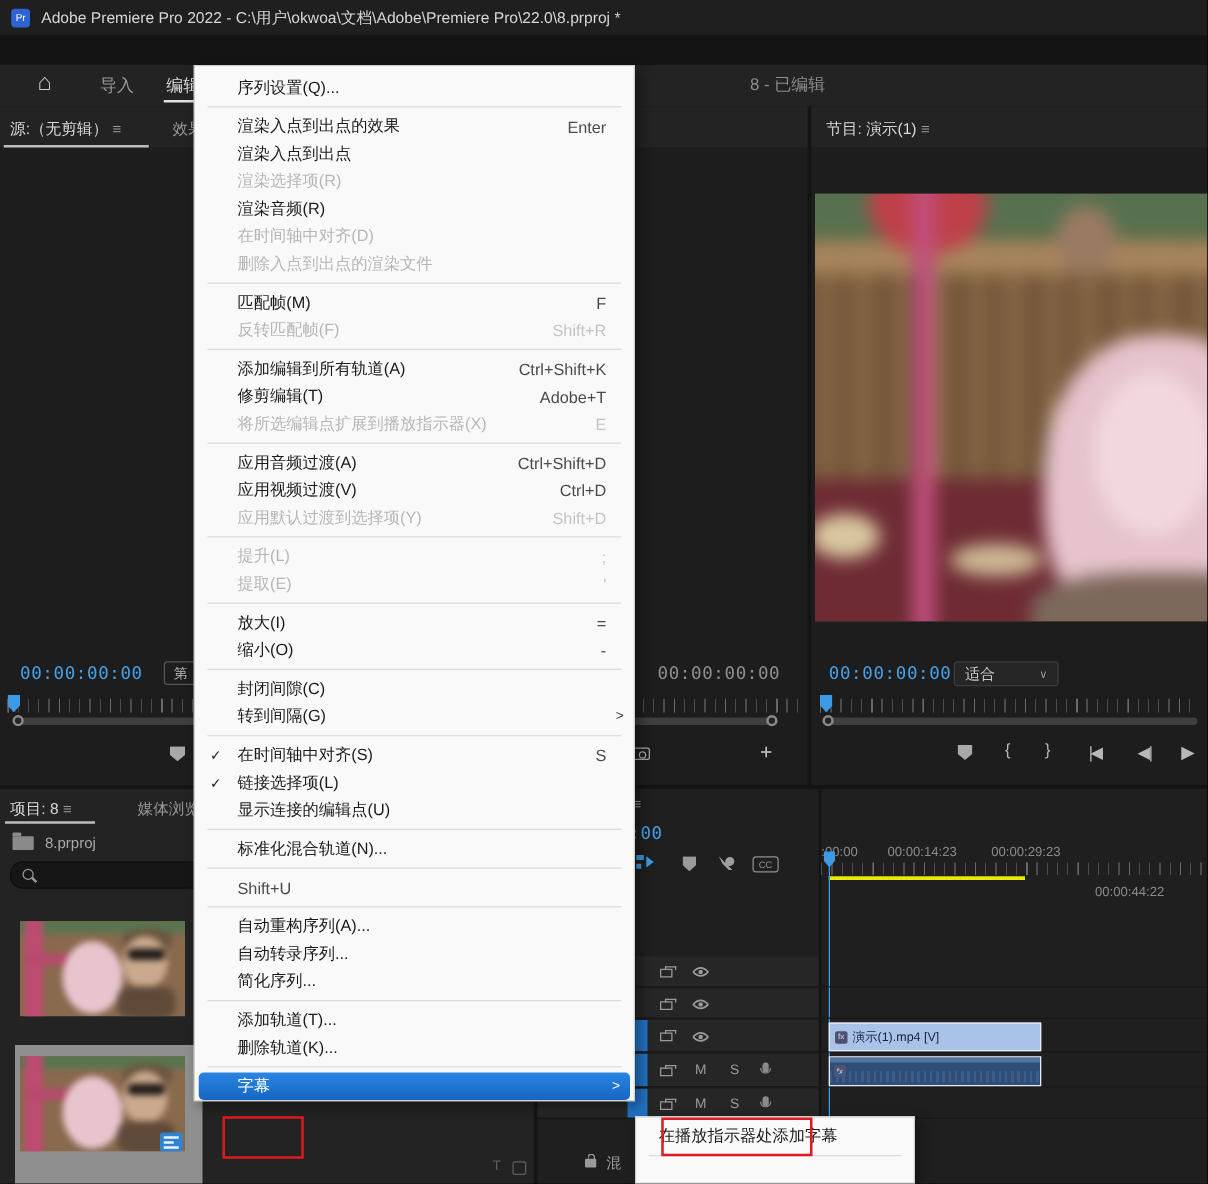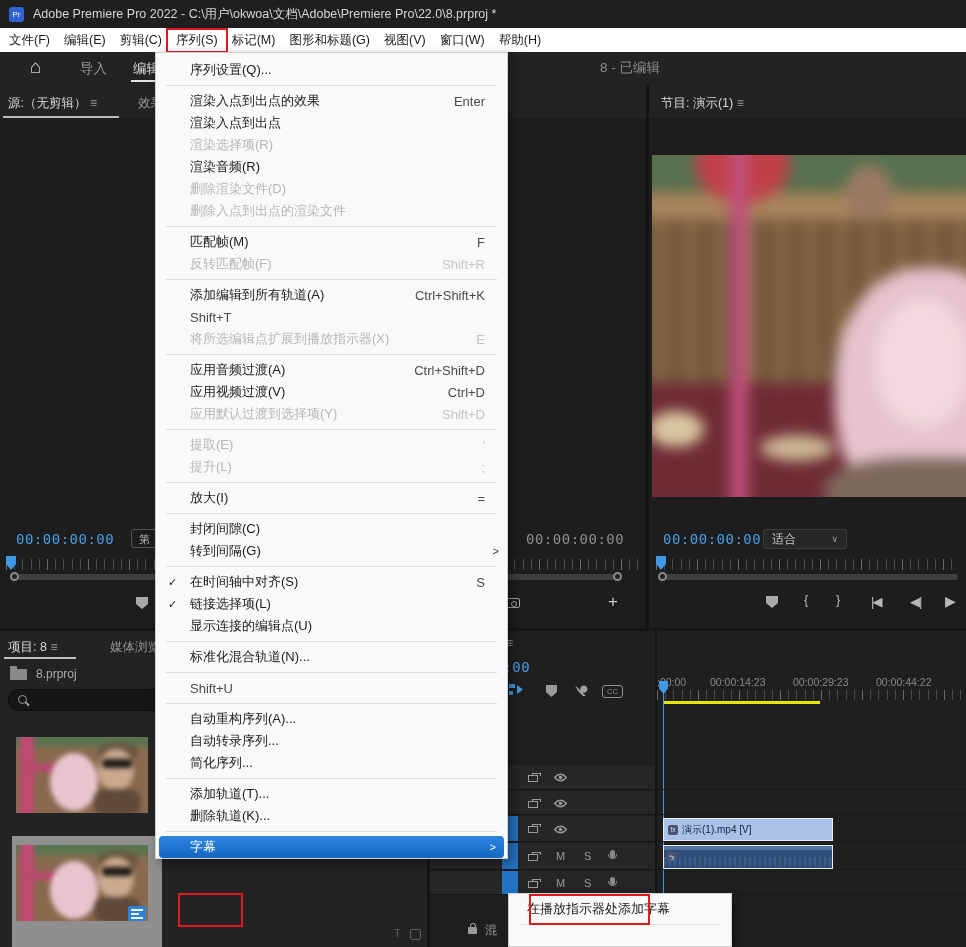--- a/index.html
+++ b/index.html
@@ -137,34 +137,20 @@
 </head>
 <body>
 
 <div id="screen">
 
   <div id="tb">
     <div id="pr-badge">Pr</div>
     <div id="tb-title">Adobe Premiere Pro 2022 - C:\用户\okwoa\文档\Adobe\Premiere Pro\22.0\8.prproj *</div>
   </div>
 
-  <div id="mb">
-    <div class="mb-item">文件(F)</div>
-    <div class="mb-item">编辑(E)</div>
-    <div class="mb-item">剪辑(C)</div>
-    <div class="mb-item">
-      <span>序列(S)</span>
-      <div id="rb1"></div>
-    </div>
-    <div class="mb-item">标记(M)</div>
-    <div class="mb-item">图形和标题(G)</div>
-    <div class="mb-item">视图(V)</div>
-    <div class="mb-item">窗口(W)</div>
-    <div class="mb-item">帮助(H)</div>
-  </div>
 
   <div id="wsb">
     <div id="ws-home">⌂</div>
     <div id="ws-import">导入</div>
     <div id="ws-edit">编辑</div>
     <div id="ws-edit-u"></div>
     <div id="ws-current">8 - 已编辑</div>
   </div>
 
   <div class="panel" id="srcP" style="left:0;top:85px;width:646px;height:543px;">
@@ -316,21 +302,21 @@
           <path d="M2 13 L7.5 7.5 a3.6 3.6 0 1 1 2-2 L13 2 13 5 10 8 8 10z" fill="#9f9f9f" transform="rotate(90 7 7)"></path>
         </svg>
     </div>
     <div class="ccbox" style="left:172px;top:54px;">
       <span>CC</span>
     </div>
 
     <div class="rlabel" style="left:227px;">:00:00</div>
     <div class="rlabel" style="left:280px;">00:00:14:23</div>
     <div class="rlabel" style="left:363px;">00:00:29:23</div>
-    <div class="rlabel" style="left:446px;">00:00:44:22</div>
+    <div class="rlabel" style="left:446px;margin-top:32px;">00:00:44:22</div>
     <div class="ticks big" style="left:227px;top:59px;width:309px;height:10px;"></div>
     <div id="renderbar"></div>
     <div id="playline"></div>
     <div class="phead" style="left:229px;top:50px;width:9px;height:13px;"></div>
 
     <div class="abs" style="left:225px;top:0;width:2px;height:316px;background:#151515;"></div>
 
     <div class="trow" style="top:134px;height:25px;">
       <div class="stk" style="left:98px;top:10px;">
           <i></i>
@@ -437,21 +423,21 @@
         <span class="mi-arr"></span>
       </div>
     <div class="mi">
         <span class="mi-chk"></span>
         <span class="mi-lbl">渲染音频(R)</span>
         <span class="mi-sc"></span>
         <span class="mi-arr"></span>
       </div>
     <div class="mi dis">
         <span class="mi-chk"></span>
-        <span class="mi-lbl">删除渲染文件(D)</span>
+        <span class="mi-lbl">在时间轴中对齐(D)</span>
         <span class="mi-sc"></span>
         <span class="mi-arr"></span>
       </div>
     <div class="mi dis">
         <span class="mi-chk"></span>
         <span class="mi-lbl">删除入点到出点的渲染文件</span>
         <span class="mi-sc"></span>
         <span class="mi-arr"></span>
       </div>
     <div class="msep"></div>
@@ -469,21 +455,22 @@
       </div>
     <div class="msep"></div>
     <div class="mi">
         <span class="mi-chk"></span>
         <span class="mi-lbl">添加编辑到所有轨道(A)</span>
         <span class="mi-sc">Ctrl+Shift+K</span>
         <span class="mi-arr"></span>
       </div>
     <div class="mi">
         <span class="mi-chk"></span>
-        <span class="mi-sc">Shift+T</span>
+        <span class="mi-lbl">修剪编辑(T)</span>
+        <span class="mi-sc">Adobe+T</span>
         <span class="mi-arr"></span>
       </div>
     <div class="mi dis">
         <span class="mi-chk"></span>
         <span class="mi-lbl">将所选编辑点扩展到播放指示器(X)</span>
         <span class="mi-sc">E</span>
         <span class="mi-arr"></span>
       </div>
     <div class="msep"></div>
     <div class="mi">
@@ -500,35 +487,41 @@
       </div>
     <div class="mi dis">
         <span class="mi-chk"></span>
         <span class="mi-lbl">应用默认过渡到选择项(Y)</span>
         <span class="mi-sc">Shift+D</span>
         <span class="mi-arr"></span>
       </div>
     <div class="msep"></div>
     <div class="mi dis">
         <span class="mi-chk"></span>
+        <span class="mi-lbl">提升(L)</span>
+        <span class="mi-sc">;</span>
+        <span class="mi-arr"></span>
+      </div>
+    <div class="mi dis">
+        <span class="mi-chk"></span>
         <span class="mi-lbl">提取(E)</span>
         <span class="mi-sc">'</span>
         <span class="mi-arr"></span>
       </div>
-    <div class="mi dis">
-        <span class="mi-chk"></span>
-        <span class="mi-lbl">提升(L)</span>
-        <span class="mi-sc">;</span>
-        <span class="mi-arr"></span>
-      </div>
     <div class="msep"></div>
     <div class="mi">
         <span class="mi-chk"></span>
         <span class="mi-lbl">放大(I)</span>
         <span class="mi-sc">=</span>
+        <span class="mi-arr"></span>
+      </div>
+    <div class="mi">
+        <span class="mi-chk"></span>
+        <span class="mi-lbl">缩小(O)</span>
+        <span class="mi-sc">-</span>
         <span class="mi-arr"></span>
       </div>
     <div class="msep"></div>
     <div class="mi">
         <span class="mi-chk"></span>
         <span class="mi-lbl">封闭间隙(C)</span>
         <span class="mi-sc"></span>
         <span class="mi-arr"></span>
       </div>
     <div class="mi">

